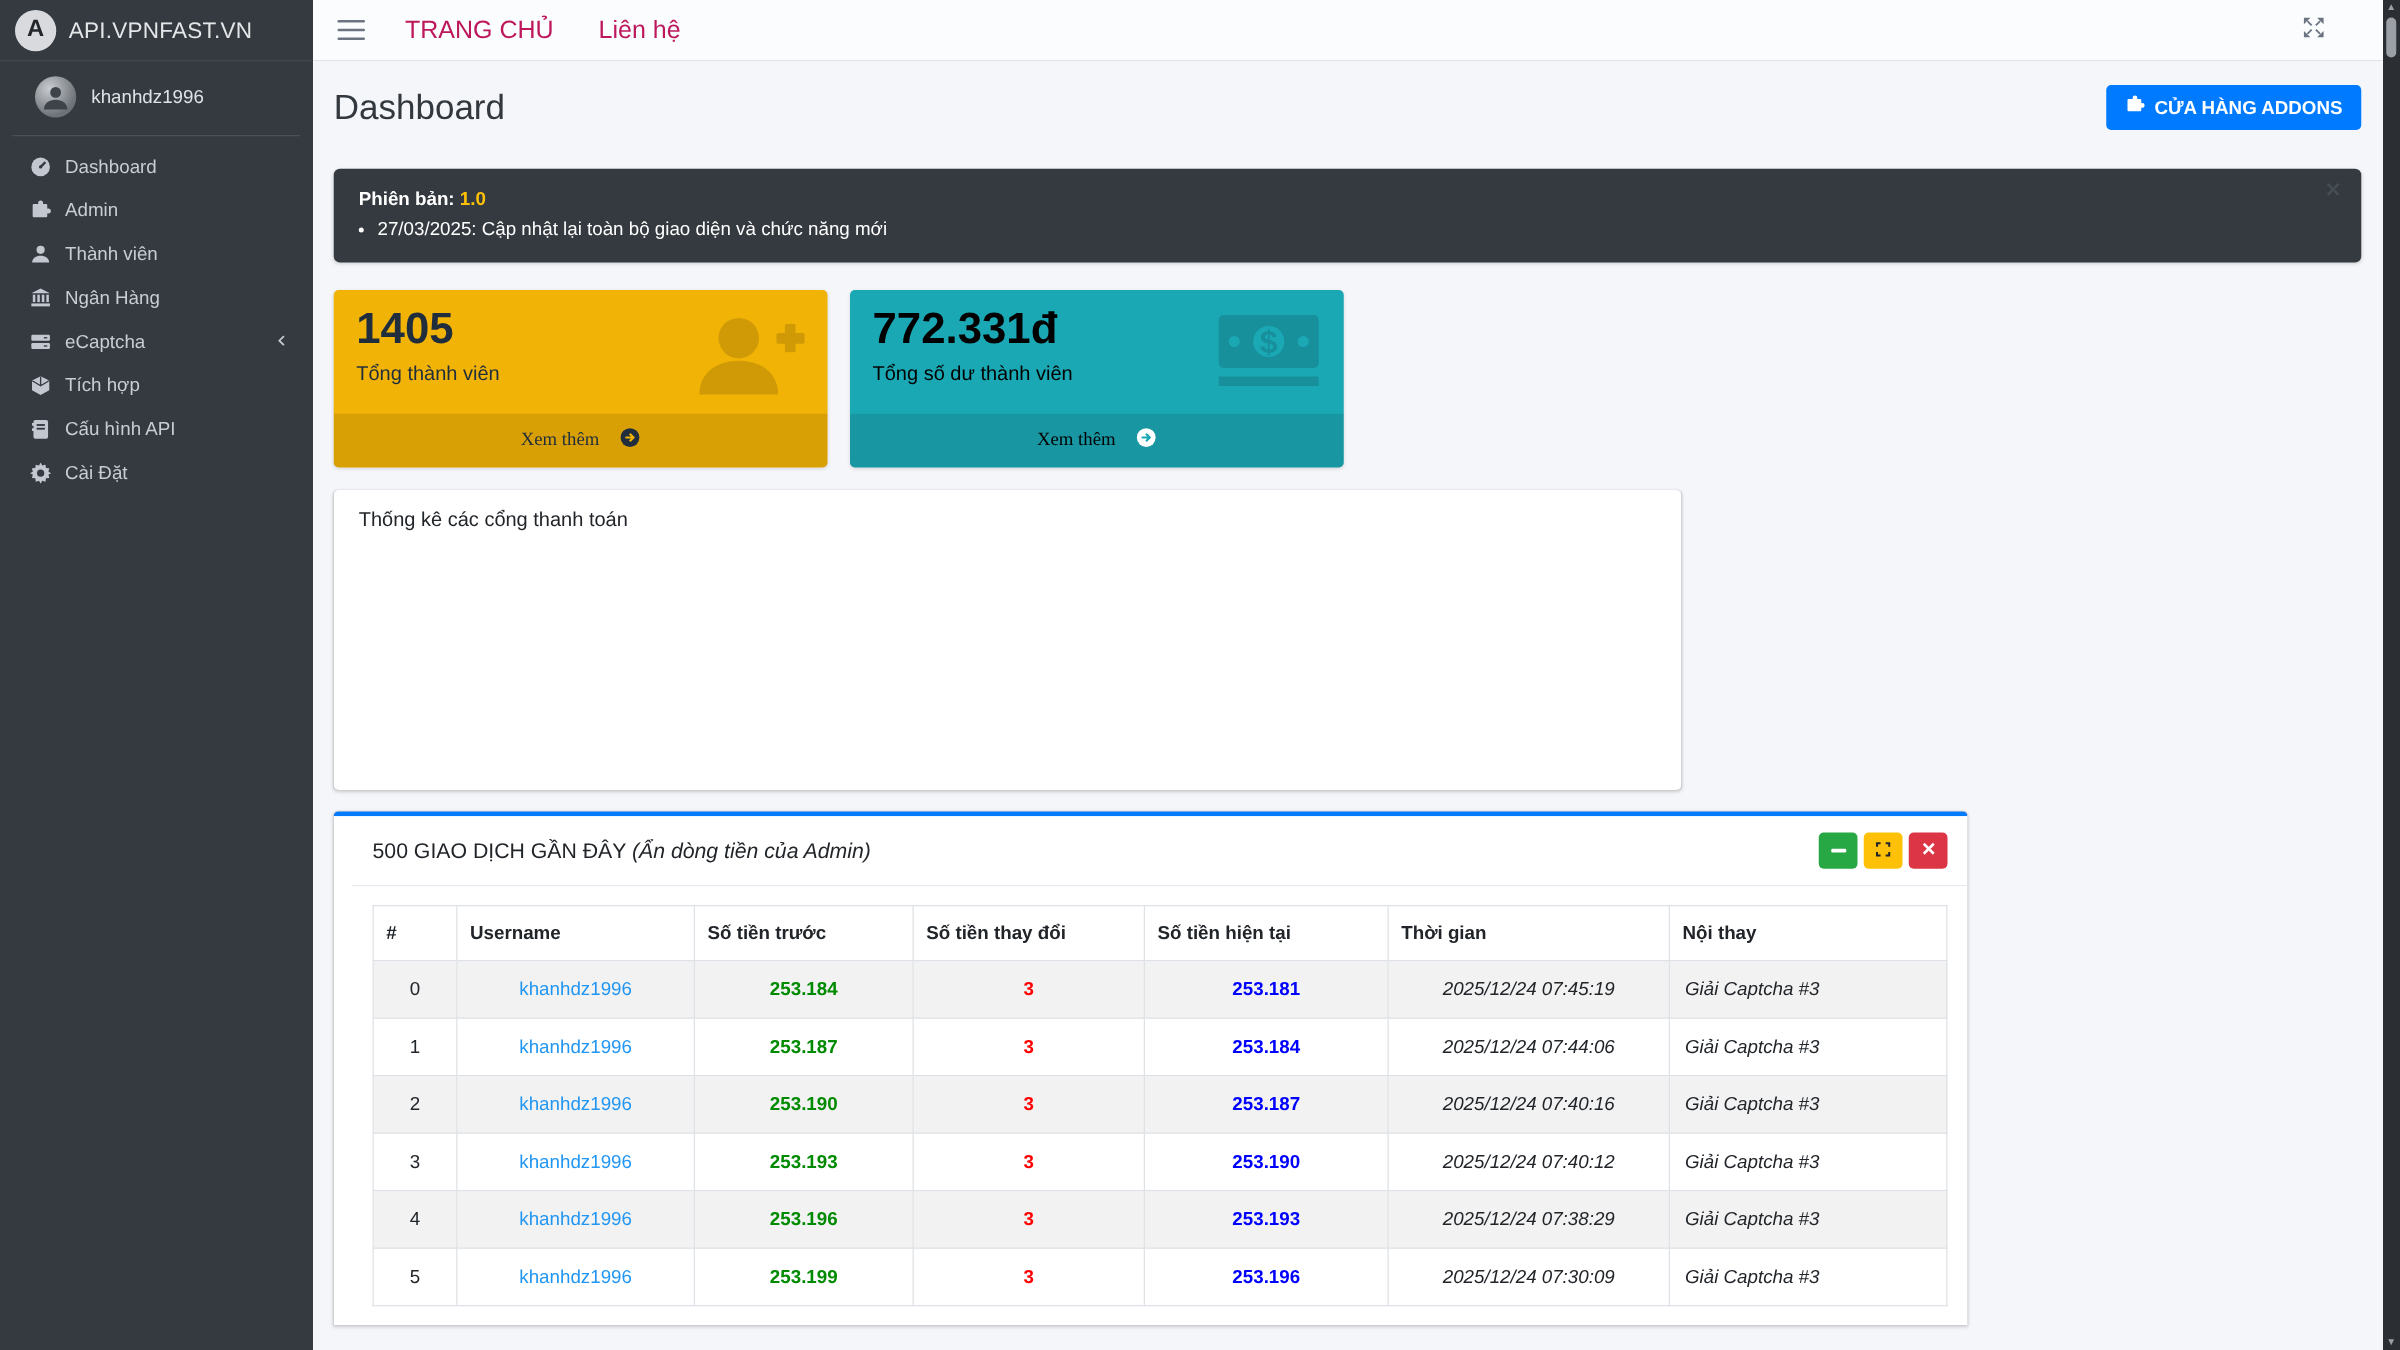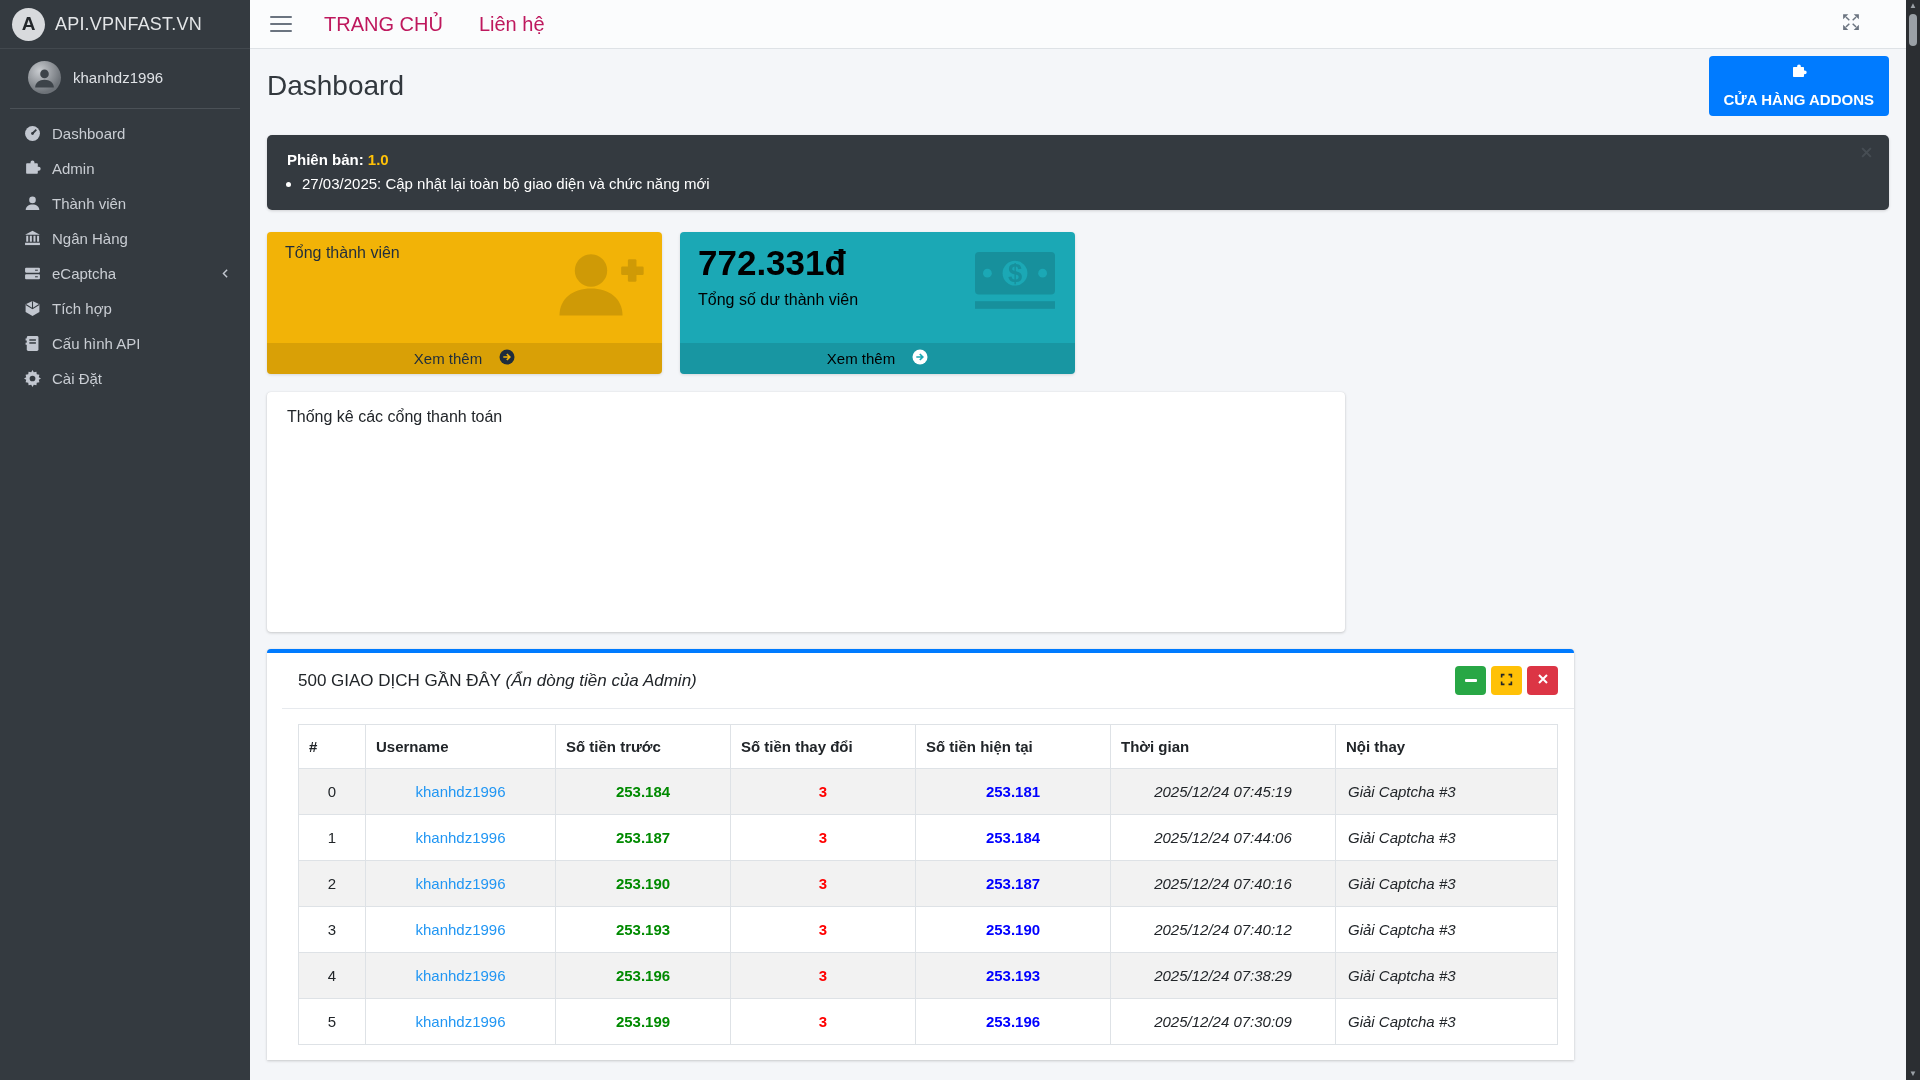--- a/index.html
+++ b/index.html
@@ -31,36 +31,36 @@
   .hamburger { width:22px; height:16px; display:flex; flex-direction:column; justify-content:space-between; cursor:pointer; margin:0 14px 0 4px; }
   .hamburger span { display:block; height:2px; background:#6b7480; border-radius:1px; }
   .nav-link { color:#be185d; font-size:20px; margin:0 18px; cursor:pointer; text-decoration:none; }
   .navbar-right { margin-left:auto; display:flex; align-items:center; cursor:pointer; padding-right:30px; }
 
   
   .wrapper { margin-left:250px; margin-right:14px; padding-top:49px; }
   .content { padding:14px 17px 0; }
   .page-header { display:flex; align-items:center; justify-content:space-between; height:46px; }
   .page-title { font-size:28px; font-weight:400; color:#32383e; }
-  .btn-addons { background:#007bff; color:#fff; border:none; border-radius:4px; font-size:15px; font-weight:bold; padding:8px 15px; display:flex; align-items:center; gap:8px; cursor:pointer; font-family:inherit;flex-direction:column; }
+  .btn-addons { background:#007bff; color:#fff; border:none; border-radius:4px; font-size:15px; font-weight:bold; padding:8px 15px; display:flex; align-items:center; gap:8px; cursor:pointer; font-family:inherit; }
 
   .callout { margin-top:26px; background:#343a40; color:#fff; border-radius:5px; padding:16px 20px; position:relative; box-shadow:0 1px 3px rgba(0,0,0,.15); }
   .callout .v-line { font-size:15px; font-weight:bold; }
   .callout .v-num { color:#ffc107; }
   .callout ul { margin:5px 0 0; padding-left:15px; list-style:disc; }
   .callout li { font-size:15px; line-height:21px; }
   .callout-close { position:absolute; top:10px; right:16px; cursor:pointer; opacity:.55; }
 
   .stats-row { margin-top:22px; display:flex; gap:18px; }
   .small-box { width:395px; height:142px; border-radius:4px; position:relative; box-shadow:0 1px 3px rgba(0,0,0,.12); overflow:hidden; }
   .small-box .inner { padding:12px 18px; }
   .small-box h3 { font-size:35px; font-weight:bold; line-height:1.1; margin-bottom:8px; }
   .small-box p { font-size:16px; }
   .small-box .big-icon { position:absolute; top:16px; right:16px; }
-  .small-box-footer { position:absolute; bottom:0; left:0; right:0; height:31px; background:rgba(0,0,0,.1); display:flex; align-items:center; justify-content:center; gap:17px; font-size:15px; cursor:pointer; text-decoration:none; }
+  .small-box-footer { position:absolute; bottom:0; left:0; right:0; height:43px; background:rgba(0,0,0,.1); display:flex; align-items:center; justify-content:center; gap:17px; font-size:15px; cursor:pointer; text-decoration:none;font-family:Liberation Serif, serif; }
   .box-warning { background:#f2b307; }
   .box-warning h3, .box-warning p, .box-warning .small-box-footer { color:#1f2d3d; }
   .box-info { background:#1ba8b5; }
   .box-info h3, .box-info p, .box-info .small-box-footer { color:#000000; }
 
   .card { background:#fff; border-radius:4px; box-shadow:0 0 1px rgba(0,0,0,.12), 0 1px 3px rgba(0,0,0,.18); }
   .payment-card { margin-top:18px; width:1078px; height:240px; padding:16px 20px; font-size:16px; color:#212529; }
 
   .tx-card { margin-top:17px; width:1307px; border-top:4px solid #007bff; border-radius:4px 4px 0 0;padding-left:15px; }
   .tx-header { display:flex; align-items:center; justify-content:space-between; padding:13px 16px; border-bottom:1px solid #e7eaee; }
@@ -240,20 +240,21 @@
         <svg width="13" height="13" viewBox="0 0 12 12" stroke="#565d64" stroke-width="1.8">
             <path d="M2 2l8 8M10 2l-8 8"></path>
           </svg>
       </span>
     </div>
 
     <div class="stats-row">
 
       <div class="small-box box-warning">
         <div class="inner">
+          <h3>1405</h3>
           <p>Tổng thành viên</p>
         </div>
         <span class="big-icon">
           <svg width="92" height="72" viewBox="0 0 20 16" fill="#cf9a06">
               <circle cx="8" cy="5" r="3.6"></circle>
               <path d="M1 15c0-3.9 3.1-6 7-6s7 2.1 7 6z"></path>
               <rect x="14.7" y="4.1" width="5" height="1.9" rx=".3"></rect>
               <rect x="16.2" y="2.5" width="1.9" height="5" rx=".3"></rect>
             </svg>
         </span>

